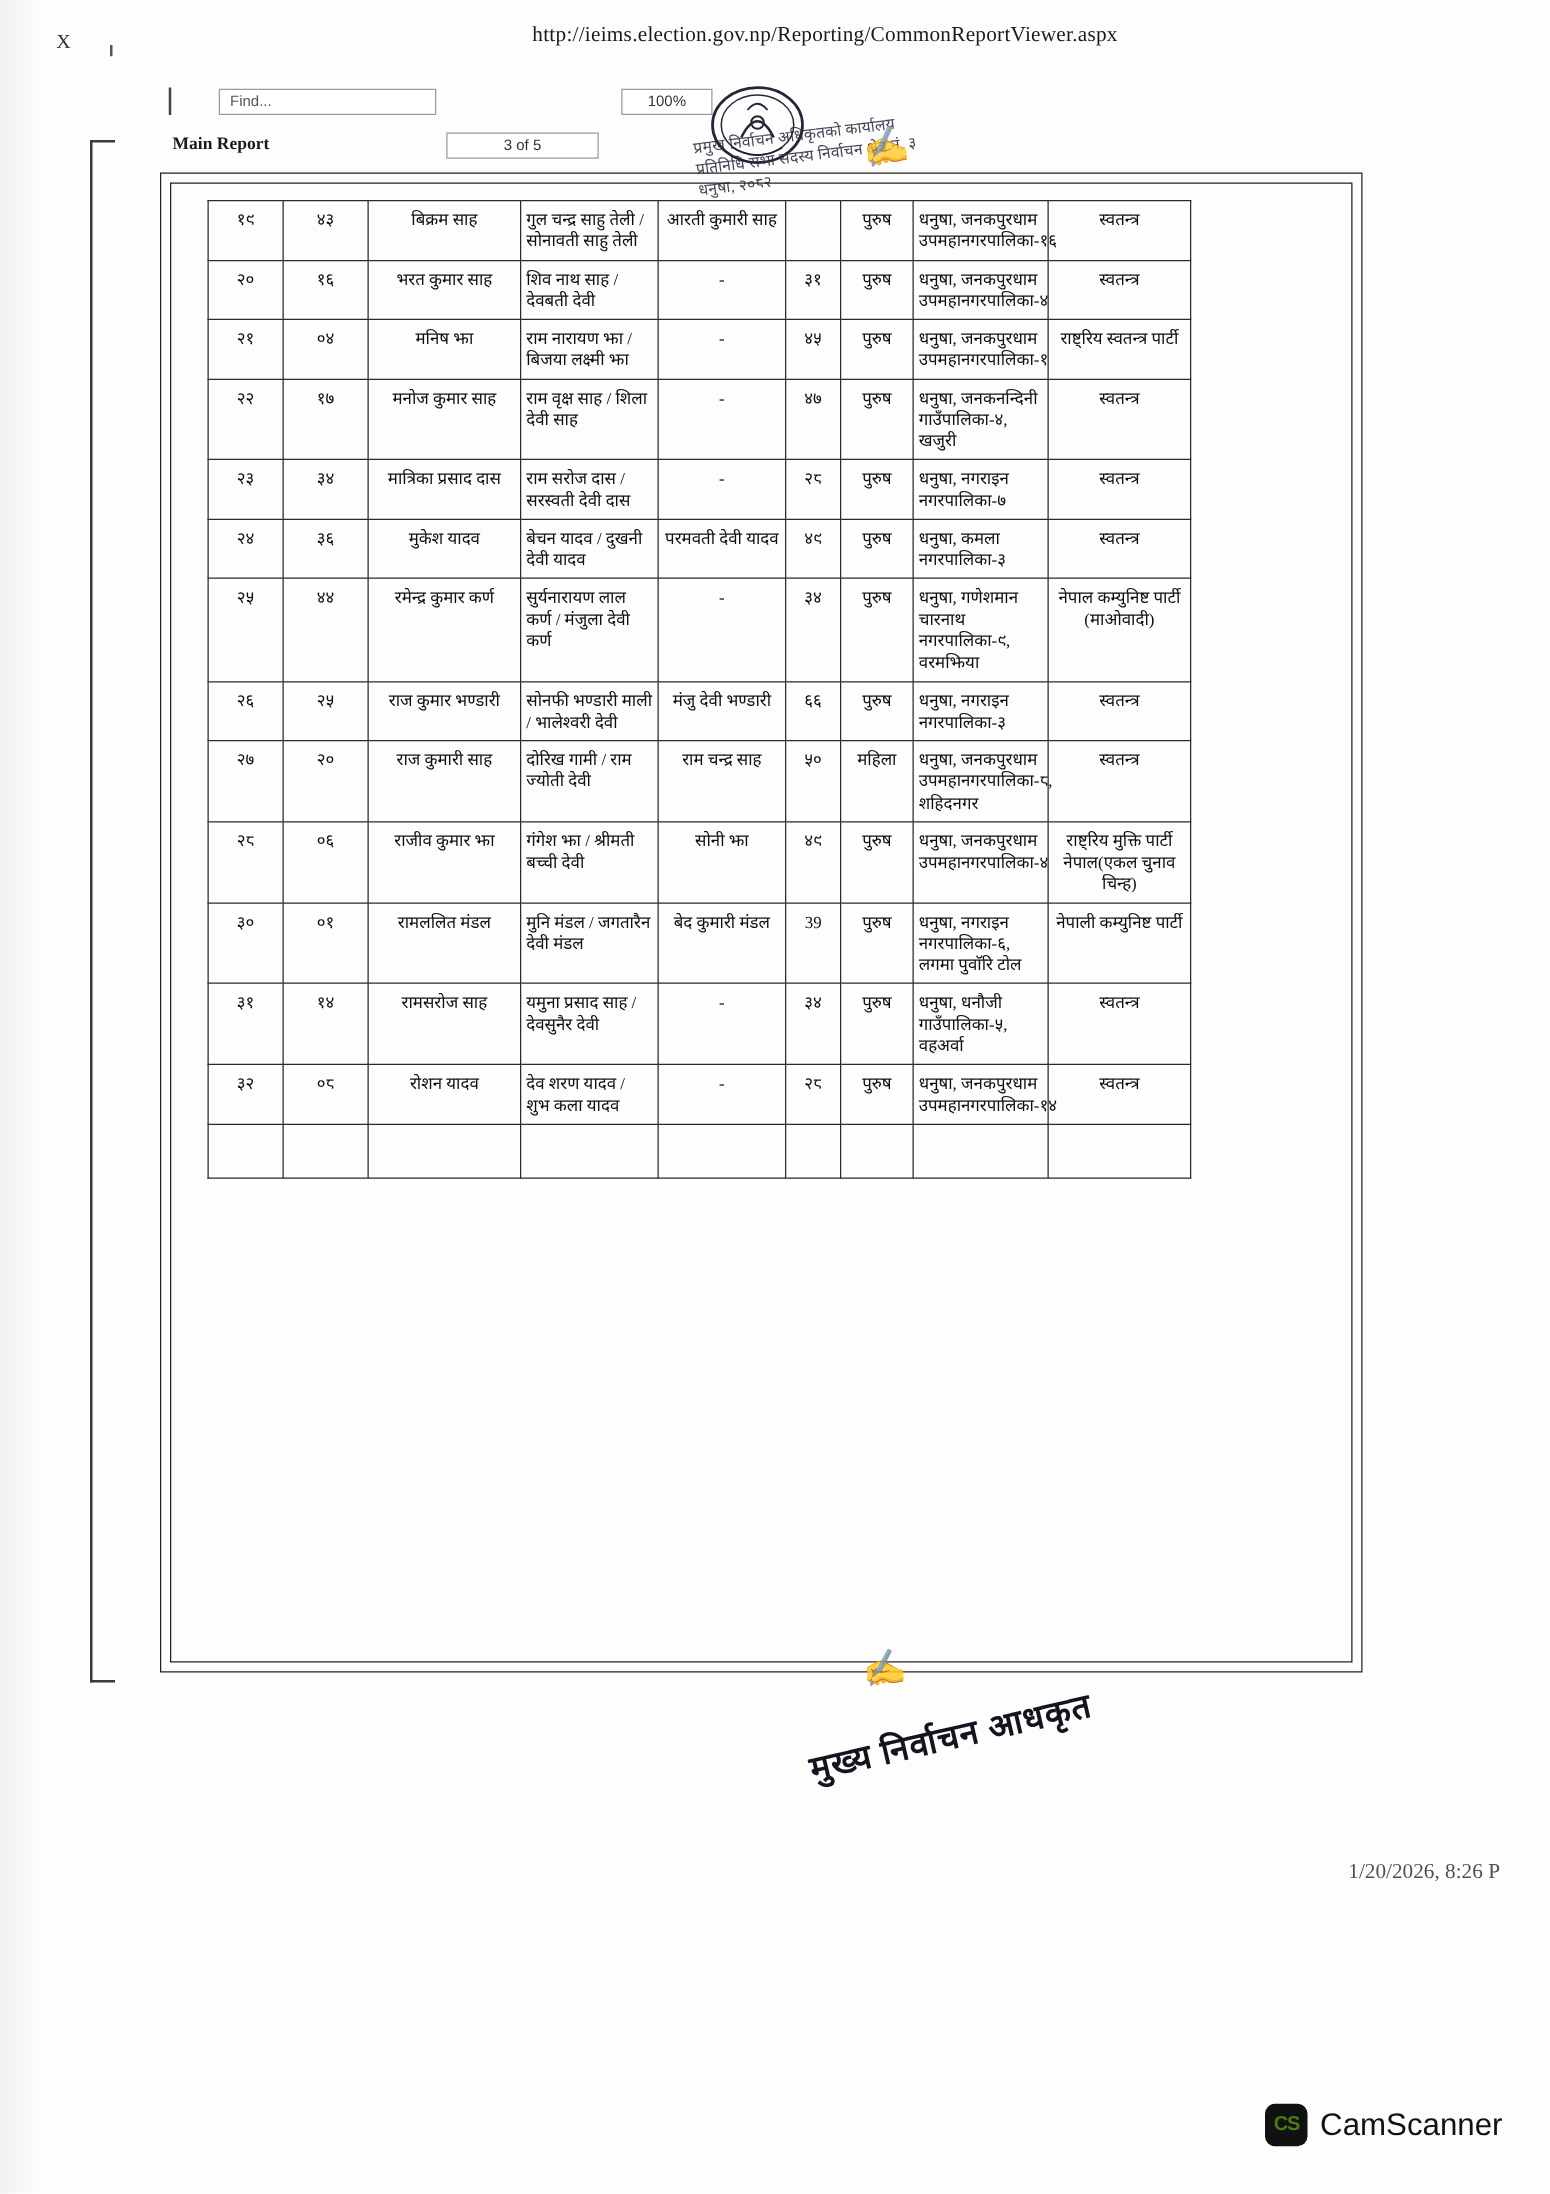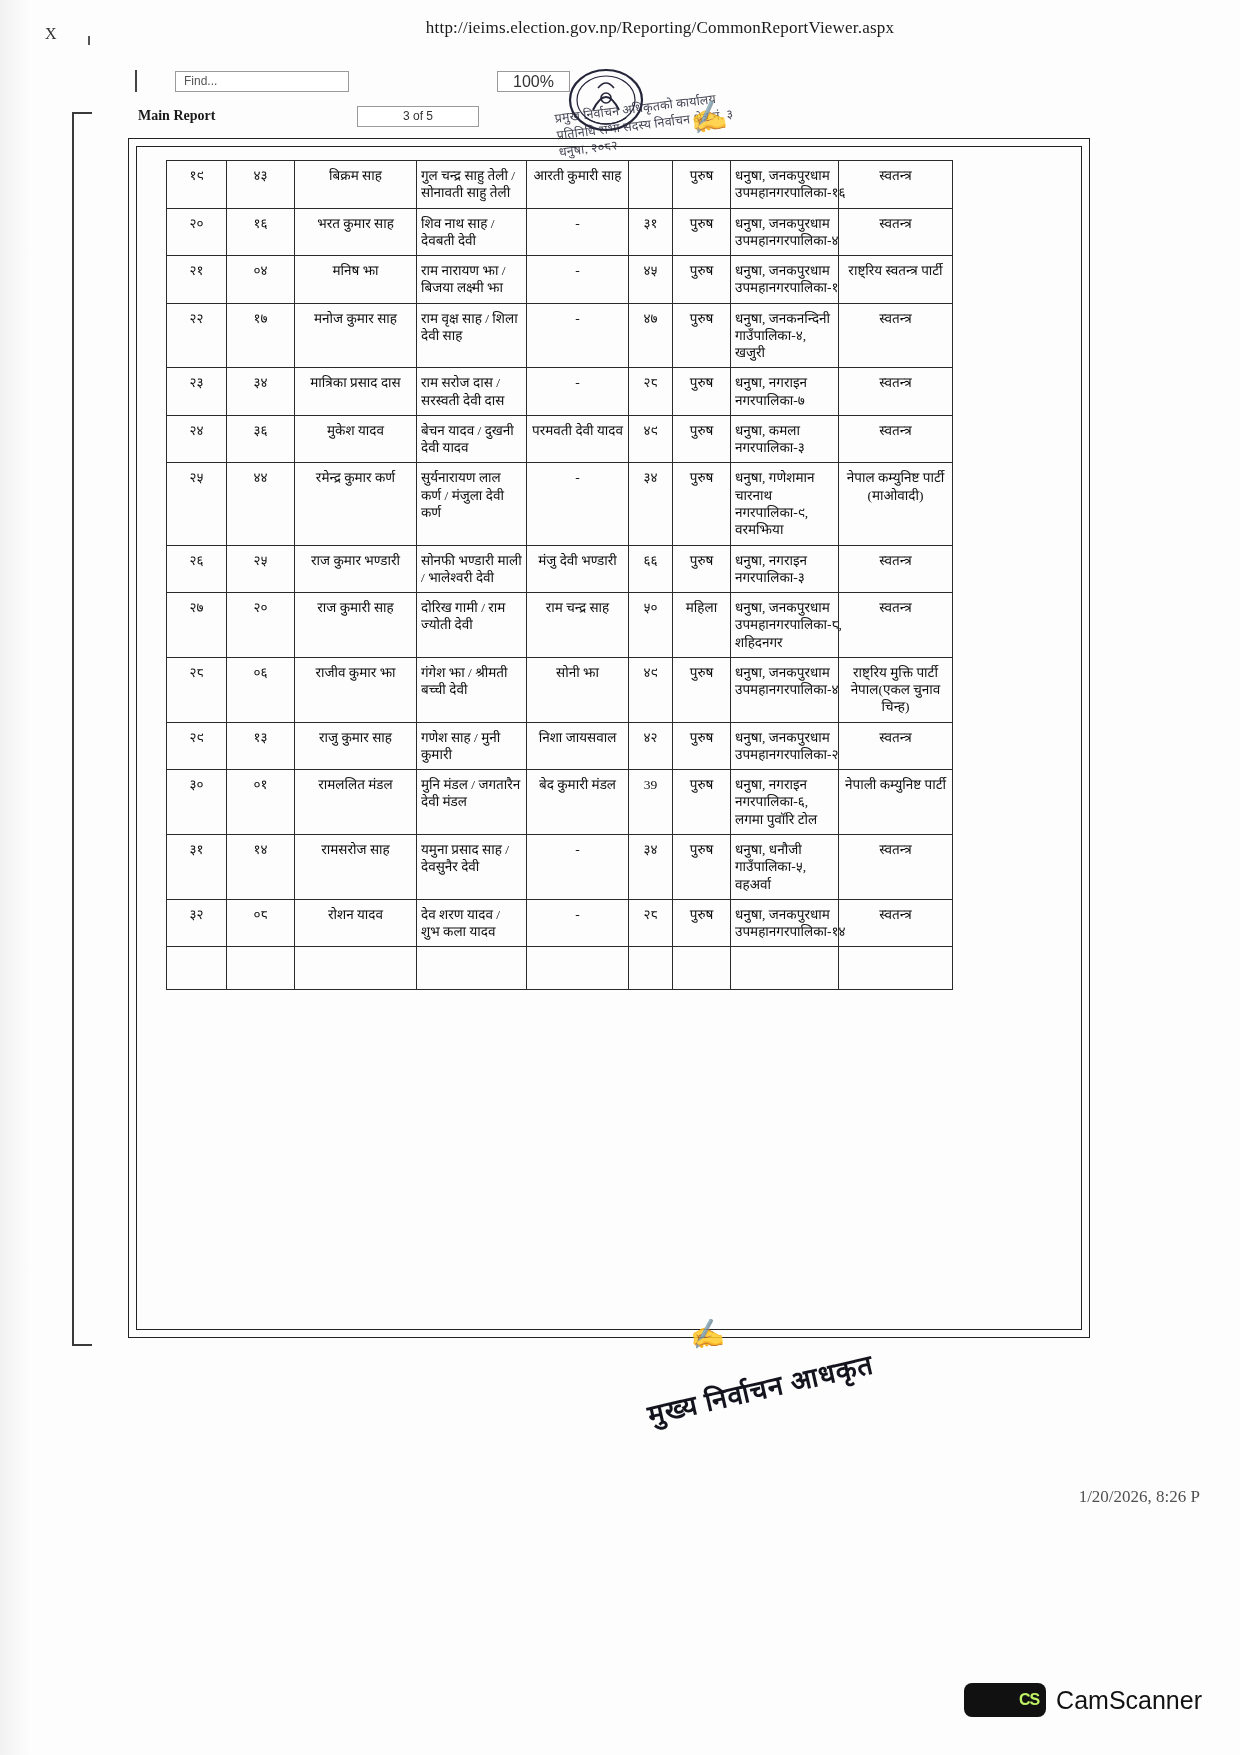--- a/index.html
+++ b/index.html
@@ -56,21 +56,21 @@
     position:absolute;left:222px;top:-3px;width:122px;height:21px;
     border:1px solid #9a9a9a;background:#fff;
     font-size:12px;color:#333;
     text-align:center;line-height:19px;
     box-sizing:border-box;
     margin-top:35px;
   }
   .zoom-box{
     position:absolute;left:362px;top:-3px;width:73px;height:21px;
     border:1px solid #9a9a9a;background:#fff;
-    font-size:16px;color:#333;
+    font-size:12px;color:#333;
     text-align:center;line-height:19px;
     box-sizing:border-box;
   }
   .main-report{
     position:absolute;top:108px;left:138px;
     font-size:14px;font-weight:bold;color:#1a1a1a;
     font-family:"Liberation Serif", serif;
   }
 
   
@@ -157,25 +157,24 @@
     font-family:"Liberation Serif", serif;
     font-size:17px;color:#2a2a2a;
     opacity:.82;
   }
   .camscanner{
     position:absolute;right:38px;bottom:38px;
     display:flex;align-items:center;gap:10px;
   }
   .cs-badge{
     width:34px;height:34px;border-radius:8px;background:#111;
-    color:#bef264;font-weight:bold;font-size:16px;
+    color:#4d7c0f;font-weight:bold;font-size:16px;
     display:flex;align-items:center;justify-content:center;
     letter-spacing:-1px;
     font-family:"Liberation Sans", sans-serif;
-    padding-left:48px;
   }
   .cs-text{
     font-size:25px;color:#111;font-family:"Liberation Sans", sans-serif;
   }
 
   
   .edge-shade{
     position:absolute;left:0;top:0;width:30px;height:1755px;
     background:linear-gradient(90deg,#ececec,rgba(255,255,255,0));
     opacity:.7;
@@ -340,31 +339,20 @@
         <td class="c-no">०६</td>
         <td class="c-name">राजीव कुमार झा</td>
         <td class="c-parent">गंगेश झा / श्रीमती बच्ची देवी</td>
         <td class="c-spouse">सोनी झा</td>
         <td class="c-age">४९</td>
         <td class="c-sex">पुरुष</td>
         <td class="c-addr">धनुषा, जनकपुरधाम उपमहानगरपालिका-४</td>
         <td class="c-party">राष्ट्रिय मुक्ति पार्टी नेपाल(एकल चुनाव चिन्ह)</td>
       </tr>
       <tr>
-        <td class="c-sn">२९</td>
-        <td class="c-no">१३</td>
-        <td class="c-name">राजु कुमार साह</td>
-        <td class="c-parent">गणेश साह / मुनी कुमारी</td>
-        <td class="c-spouse">निशा जायसवाल</td>
-        <td class="c-age">४२</td>
-        <td class="c-sex">पुरुष</td>
-        <td class="c-addr">धनुषा, जनकपुरधाम उपमहानगरपालिका-२</td>
-        <td class="c-party">स्वतन्त्र</td>
-      </tr>
-      <tr>
         <td class="c-sn">३०</td>
         <td class="c-no">०१</td>
         <td class="c-name">रामललित मंडल</td>
         <td class="c-parent">मुनि मंडल / जगतारैन देवी मंडल</td>
         <td class="c-spouse">बेद कुमारी मंडल</td>
         <td class="c-age">39</td>
         <td class="c-sex">पुरुष</td>
         <td class="c-addr">धनुषा, नगराइन नगरपालिका-६, लगमा पुवाॅरि टोल</td>
         <td class="c-party">नेपाली कम्युनिष्ट पार्टी</td>
       </tr>

